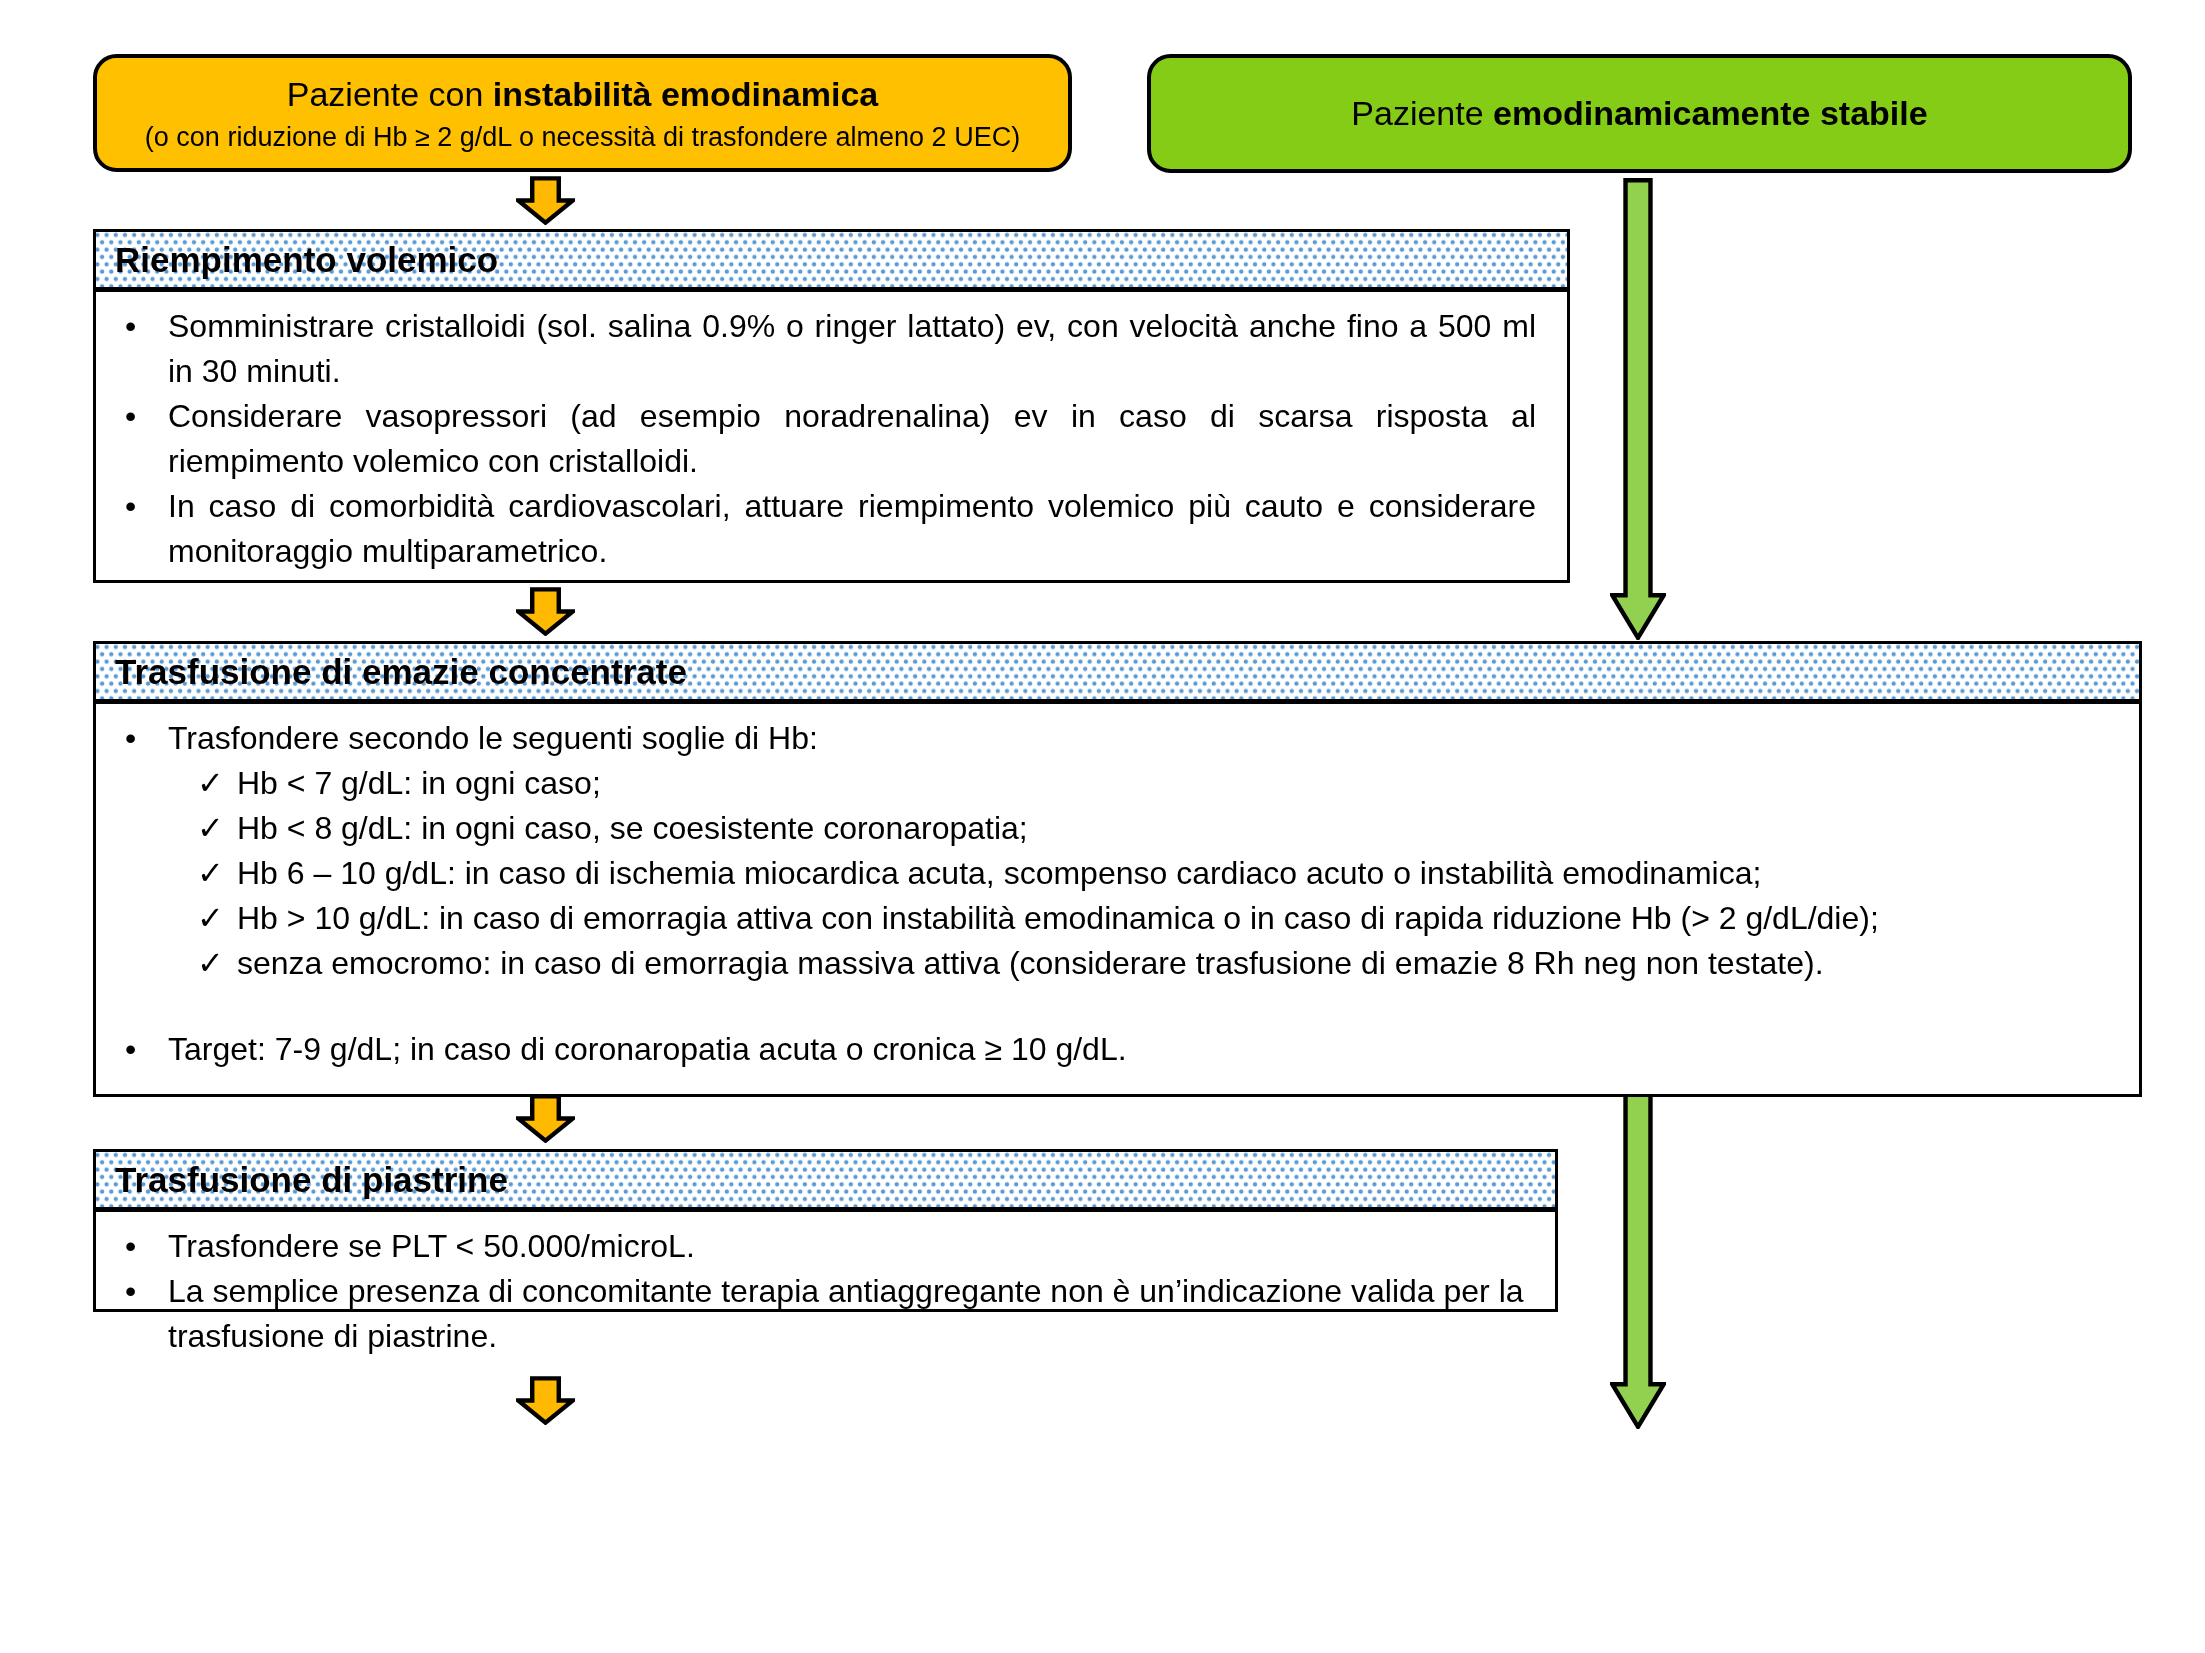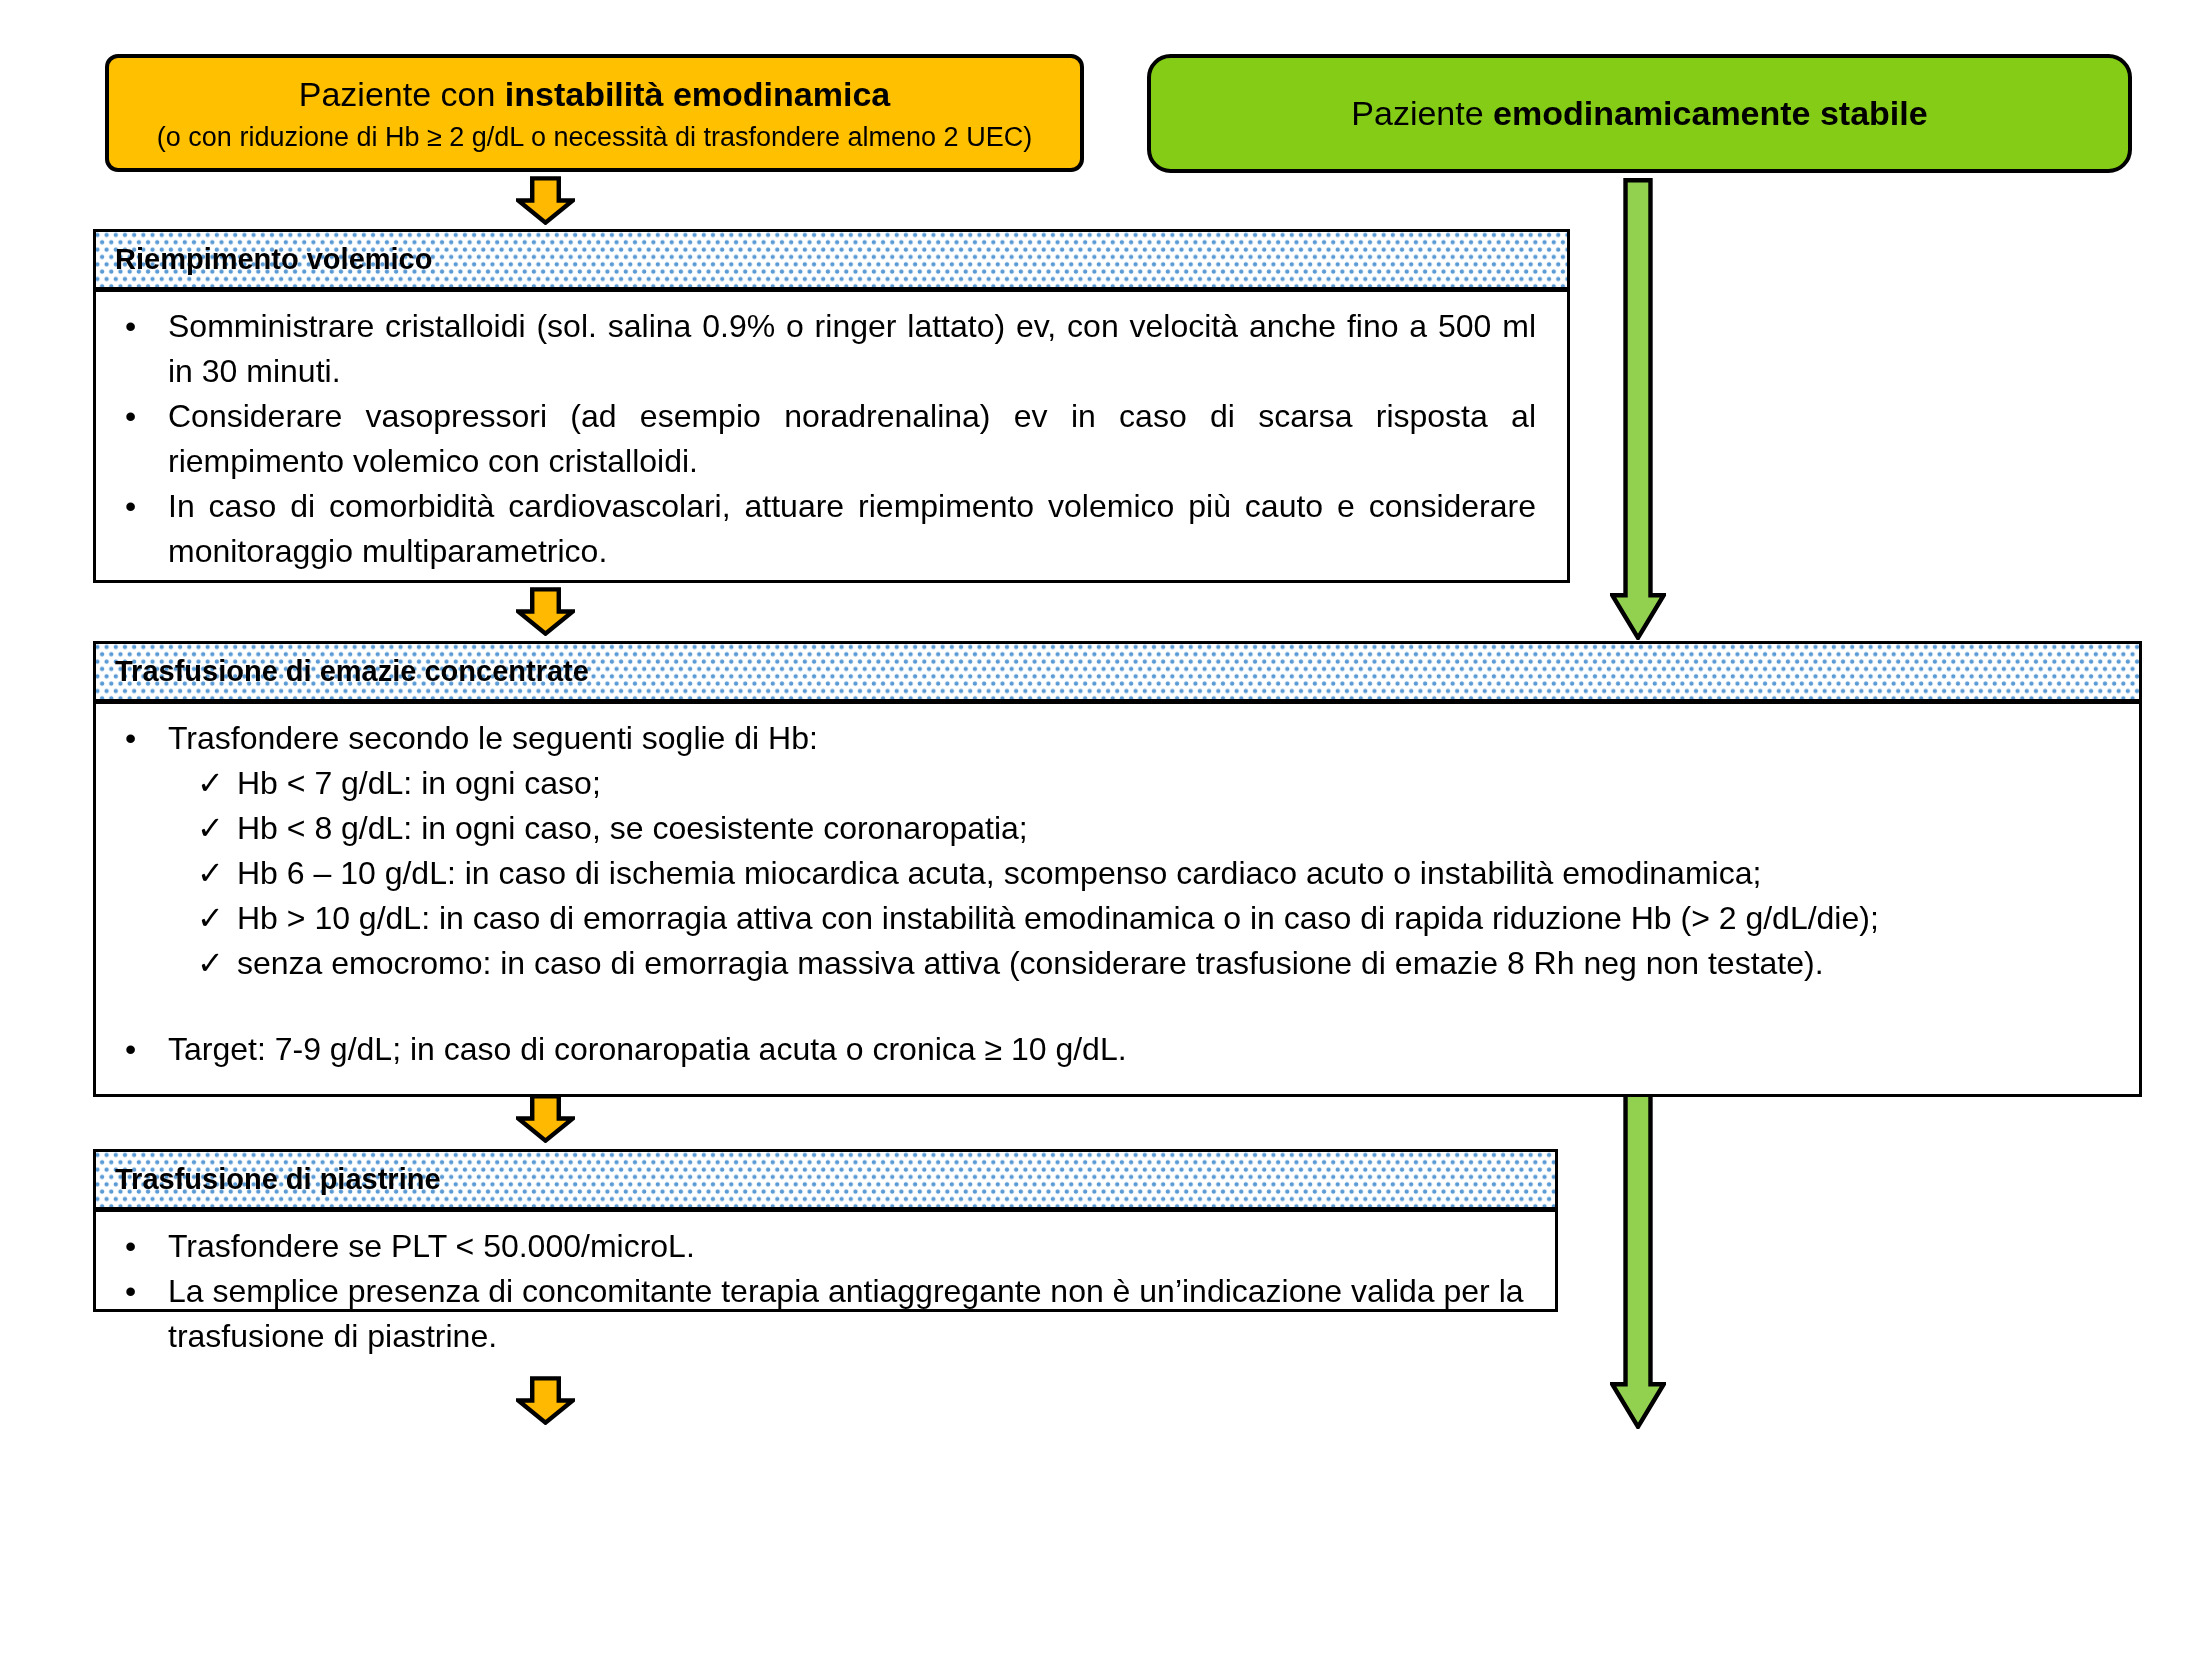--- a/index.html
+++ b/index.html
@@ -11,38 +11,38 @@
   
   .rounded-node {
     position:absolute;
     border:4.4px solid #000;
     border-radius:23.5px;
     display:flex; flex-direction:column;
     justify-content:center; align-items:center;
     text-align:center;
     padding:0 22px;
   }
-  #node-unstable { left:105px; top:54px; width:979px; height:118px; background:#FFC000;border-radius:13px; }
+  #node-unstable { left:93px; top:54px; width:979px; height:118px; background:#FFC000; }
   #node-stable  { left:1147px; top:54px; width:985px; height:119px; background:#84cc16; }
   .node-title { font-size:34px; line-height:43px; }
   .node-title b { font-weight:bold; }
   .node-subtitle { font-size:27px; line-height:34px; margin-top:4px; }
 
   
   .section { position:absolute; border:3.7px solid #000; background:#fff; }
   #sec-volemico  { left:93px; top:229px;  width:1477px; height:354px; }
   #sec-emazie    { left:93px; top:641px;  width:2049px; height:456px; }
   #sec-piastrine { left:93px; top:1149px; width:1465px; height:163px; }
 
   .section-header {
     height:60px;
     border-bottom:5.1px solid #000;
     display:flex; align-items:center;
     padding-left:19px;
-    font-weight:bold; font-size:29px;
+    font-weight:bold; font-size:35px;
     background-color:#fff;
     background-image:
       radial-gradient(circle, #5b9bd5 1.7px, rgba(91,155,213,0.38) 2.2px, transparent 2.6px),
       radial-gradient(circle, #5b9bd5 1.7px, rgba(91,155,213,0.38) 2.2px, transparent 2.6px);
     background-size:9.2px 14.7px, 9.2px 14.7px;
     background-position:1.5px 2.9px, 6px 10.3px;
   }
 
   .section-body { padding:11.8px 31px 0 0; font-size:32px; line-height:45px; }
 

